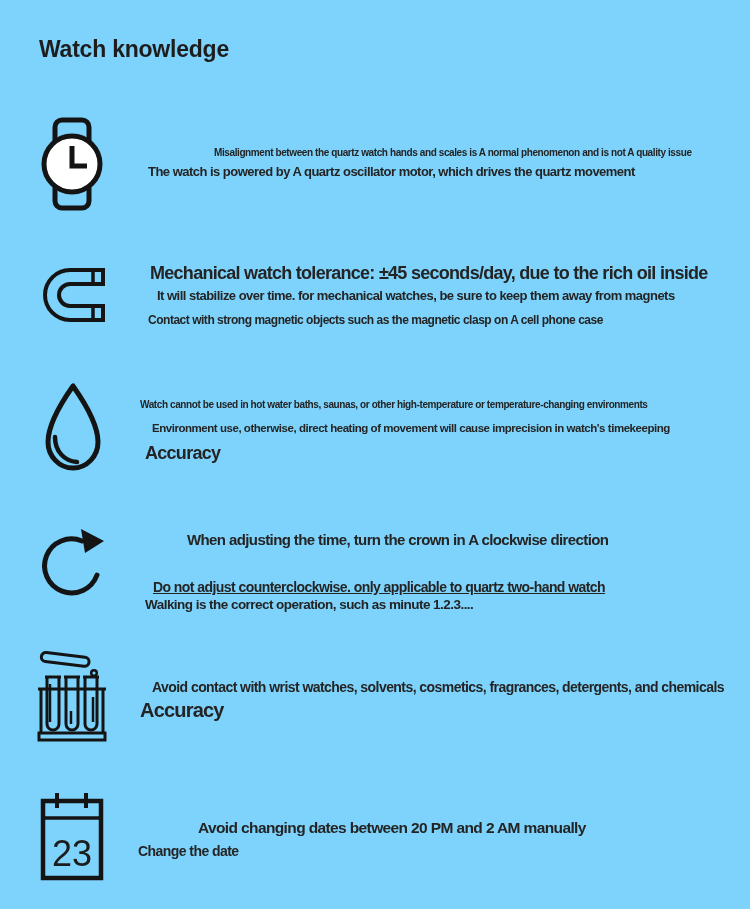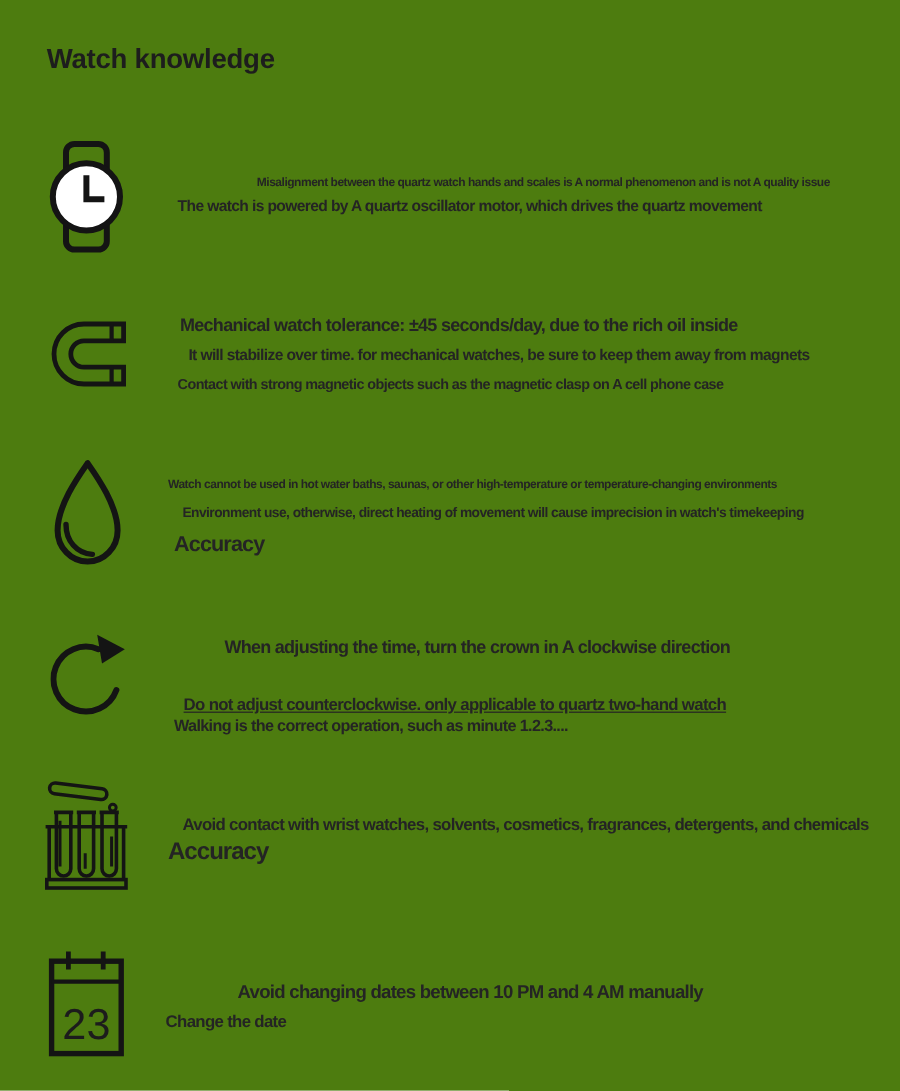--- a/index.html
+++ b/index.html
@@ -1,20 +1,20 @@
 <!DOCTYPE html>
 <html><head>
 <meta charset="utf-8">
 <style>
   html, body { margin:0; padding:0; background:#ffffff; }
   .page {
     position: relative;
     width: 750px;
     height: 909px;
-    background: #4d7c0f;
+    background: #7dd3fc;
     font-family: "Liberation Sans", sans-serif;
     color: #242424;
     overflow: hidden;
   }
   .title {
     position: absolute;
     margin: 0;
     left: 39px;
     top: 36px;
     font-size: 23px;
@@ -55,21 +55,21 @@
 
   
   <section>
     <div class="icon" style="left:42px; top:266px;">
       <svg width="64" height="58" viewBox="0 0 64 58">
         <path d="M61 4 H28 A25 25 0 0 0 28 54 H61 V40 H28 A11 11 0 0 1 28 18 H61 Z" fill="none" stroke="#141414" stroke-width="4" stroke-linejoin="miter"></path>
         <line x1="51" y1="4" x2="51" y2="18" stroke="#141414" stroke-width="3.5"></line>
         <line x1="51" y1="40" x2="51" y2="54" stroke="#141414" stroke-width="3.5"></line>
       </svg>
     </div>
-    <div class="line" style="left:150px; top:263px; font-size:15px;">Mechanical watch tolerance: ±45 seconds/day, due to the rich oil inside</div>
+    <div class="line" style="left:150px; top:263px; font-size:18px;">Mechanical watch tolerance: ±45 seconds/day, due to the rich oil inside</div>
     <div class="line" style="left:157px; top:288px; font-size:13px;">It will stabilize over time. for mechanical watches, be sure to keep them away from magnets</div>
     <div class="line" style="left:148px; top:313px; font-size:12px;">Contact with strong magnetic objects such as the magnetic clasp on A cell phone case</div>
   </section>
 
   
   <section>
     <div class="icon" style="left:42px; top:381px;">
       <svg width="62" height="92" viewBox="0 0 62 92">
         <path d="M31 5 C24 15 6 40 6 61 C6 75.3 17.2 87 31 87 C44.8 87 56 75.3 56 61 C56 40 38 15 31 5 Z" fill="none" stroke="#141414" stroke-width="5" stroke-linejoin="round"></path>
         <path d="M13 56 C13 70 22 80 35 81" fill="none" stroke="#141414" stroke-width="4.5" stroke-linecap="round"></path>
@@ -124,17 +124,17 @@
   <section>
     <div class="icon" style="left:40px; top:791px;">
       <svg width="64" height="90" viewBox="0 0 64 90">
         <rect x="3" y="10" width="58" height="77" fill="none" stroke="#141414" stroke-width="4.5"></rect>
         <line x1="3" y1="27" x2="61" y2="27" stroke="#141414" stroke-width="3.5"></line>
         <line x1="17" y1="2" x2="17" y2="17" stroke="#141414" stroke-width="4"></line>
         <line x1="46" y1="2" x2="46" y2="17" stroke="#141414" stroke-width="4"></line>
         <text x="32" y="75" text-anchor="middle" font-size="36" font-family="Liberation Sans, sans-serif" fill="#1c1c1c">23</text>
       </svg>
     </div>
-    <div class="line" style="left:198px; top:819px; font-size:15.5px;">Avoid changing dates between 10 PM and 4 AM manually</div>
+    <div class="line" style="left:198px; top:819px; font-size:15.5px;">Avoid changing dates between 20 PM and 2 AM manually</div>
     <div class="line" style="left:138px; top:843px; font-size:14px;">Change the date</div>
   </section>
 
 </div>
 
 </body></html>

